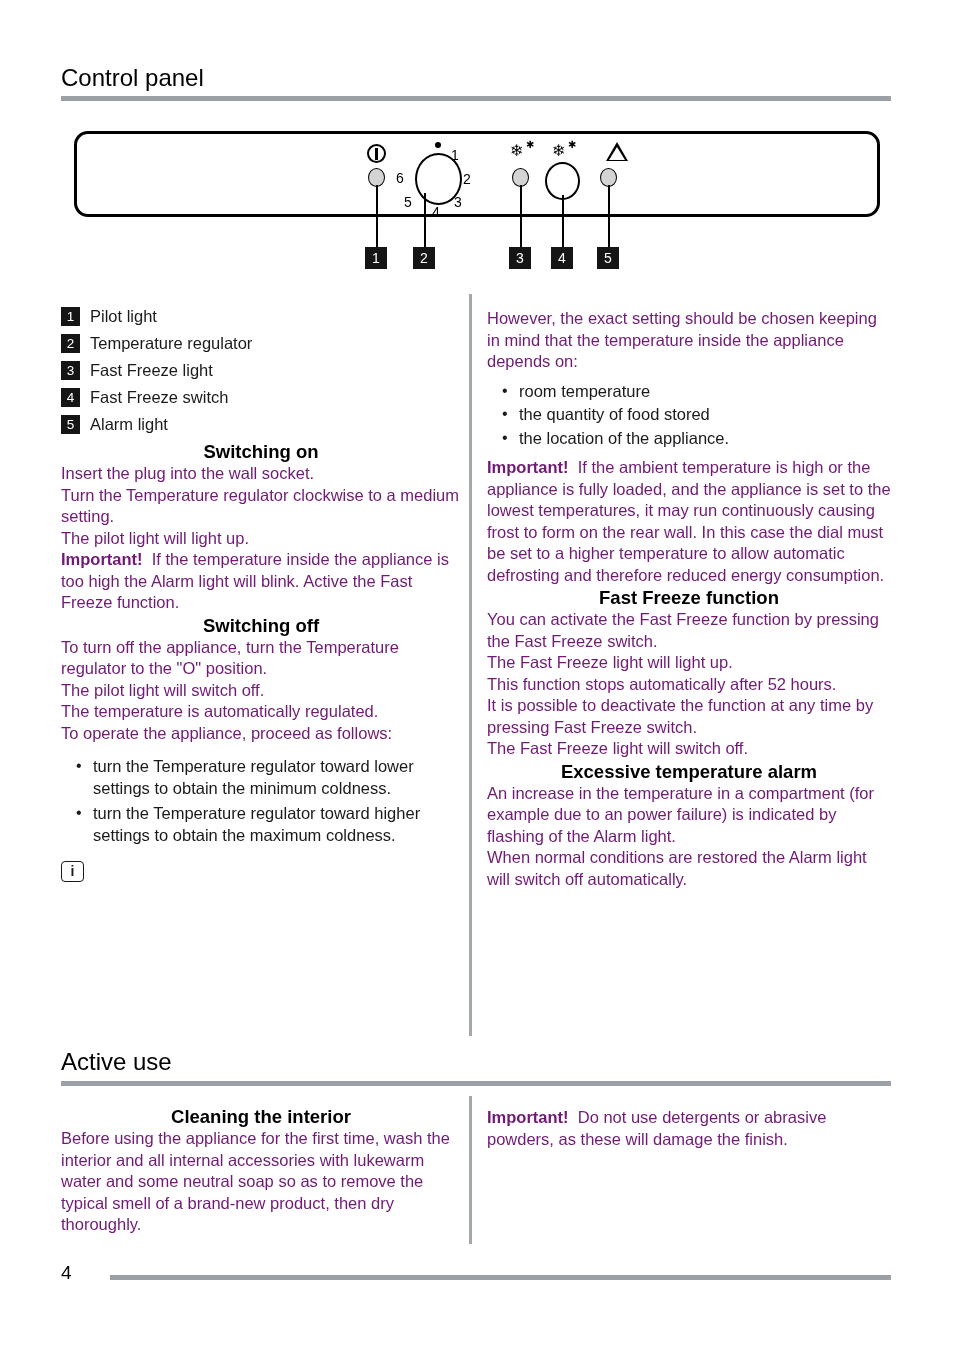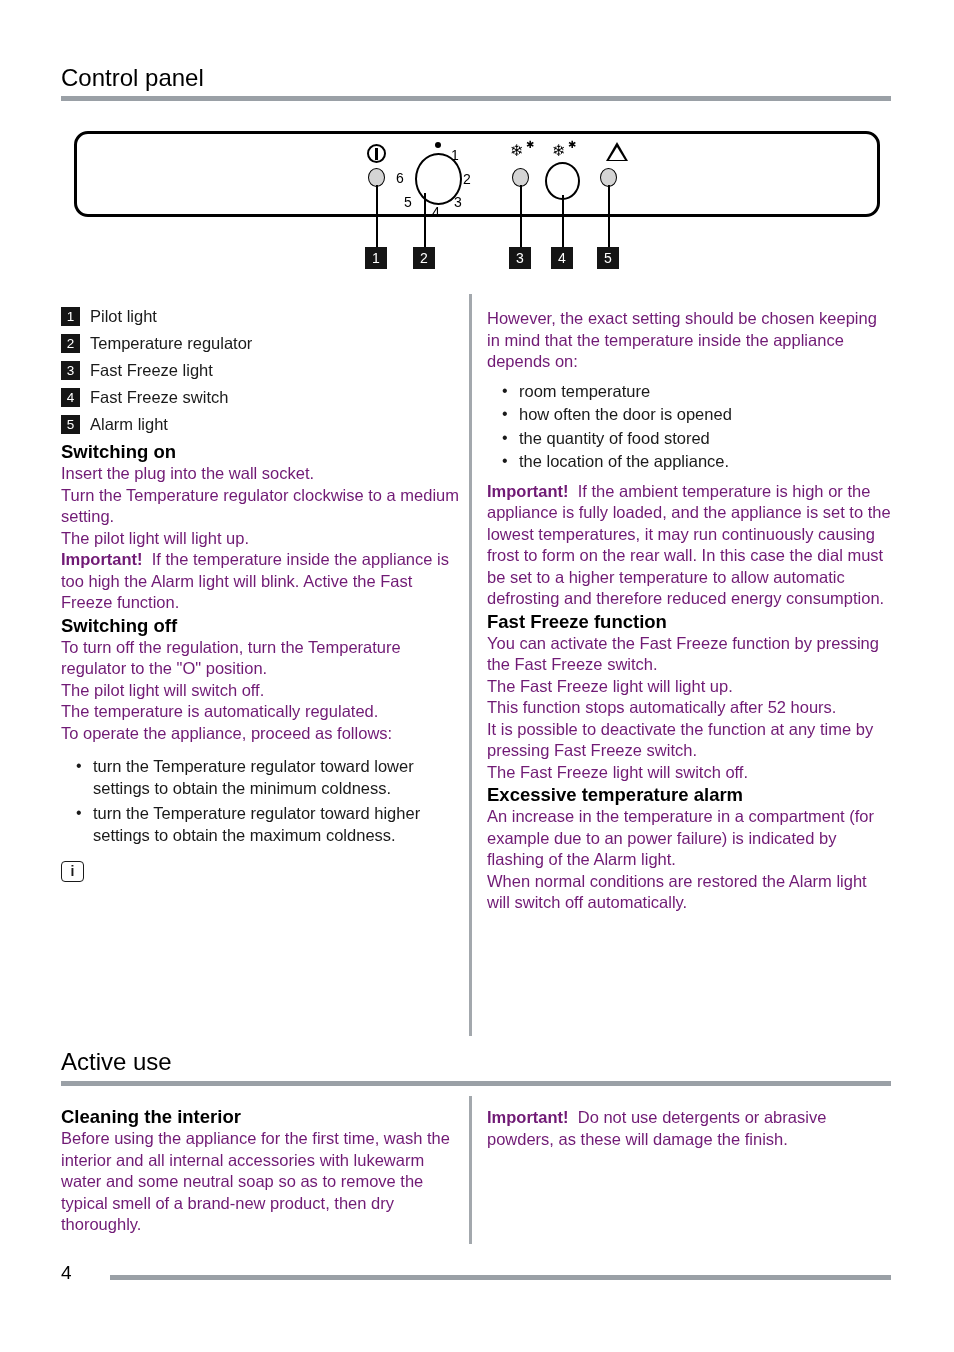--- a/index.html
+++ b/index.html
@@ -189,20 +189,21 @@
     background: #a3a8ad;
   }
 
   h3.sub {
     font-size: 18.5px;
     font-weight: bold;
     margin: 0;
     padding: 0;
     line-height: 23px;
     color: #000;
+    text-align: center;
   }
 
   p.body {
     margin: 0;
     padding: 0;
     font-size: 16.5px;
     line-height: 21.5px;
     color: #701a75;
   }
   .sp-head   { margin-top: 16px; }
@@ -378,21 +379,21 @@
     </div>
 
     <h3 class="sub sp-head">Switching on</h3>
     <p class="body sp-head-b">Insert the plug into the wall socket.</p>
     <p class="body">Turn the Temperature regulator clockwise to a medium setting.</p>
     <p class="body">The pilot light will light up.</p>
     <p class="body sp-para"><span class="lbl-bold">Important!</span>&nbsp;
       <span>If the temperature inside the appliance is too high the Alarm light will blink. Active the Fast Freeze function.</span></p>
 
     <h3 class="sub sp-head">Switching off</h3>
-    <p class="body sp-head-b">To turn off the regulation, turn the Temperature regulator to the "O" position.</p>
+    <p class="body sp-head-b">To turn off the appliance, turn the Temperature regulator to the "O" position.</p>
     <p class="body">The pilot light will switch off.</p>
 
     <p class="body sp-head-b">The temperature is automatically regulated.</p>
     <p class="body">To operate the appliance, proceed as follows:</p>
 
     <ul class="bullets" style="margin-top:12px;">
       <li>turn the Temperature regulator toward lower settings to obtain the minimum coldness.</li>
       <li>turn the Temperature regulator toward higher settings to obtain the maximum coldness.</li>
     </ul>
 
@@ -400,21 +401,20 @@
       <div class="note-icon">i</div>
     </div>
   </div>
 
   <div class="col col-right" style="top:308px;">
 
     <p class="body">However, the exact setting should be chosen keeping in mind that the temperature inside the appliance depends on:</p>
 
     <ul class="bullets tight" style="margin-top:8px;">
       <li>room temperature</li>
-      <li>how often the door is opened</li>
       <li>the quantity of food stored</li>
       <li>the location of the appliance.</li>
     </ul>
 
     <p class="body sp-para"><span class="lbl-bold">Important!</span>&nbsp;
       <span>If the ambient temperature is high or the appliance is fully loaded, and the appliance is set to the lowest temperatures, it may run continuously causing frost to form on the rear wall. In this case the dial must be set to a higher temperature to allow automatic defrosting and therefore reduced energy consumption.</span></p>
 
     <h3 class="sub sp-head">Fast Freeze function</h3>
     <p class="body sp-head-b">You can activate the Fast Freeze function by pressing the Fast Freeze switch.</p>
     <p class="body">The Fast Freeze light will light up.</p>

